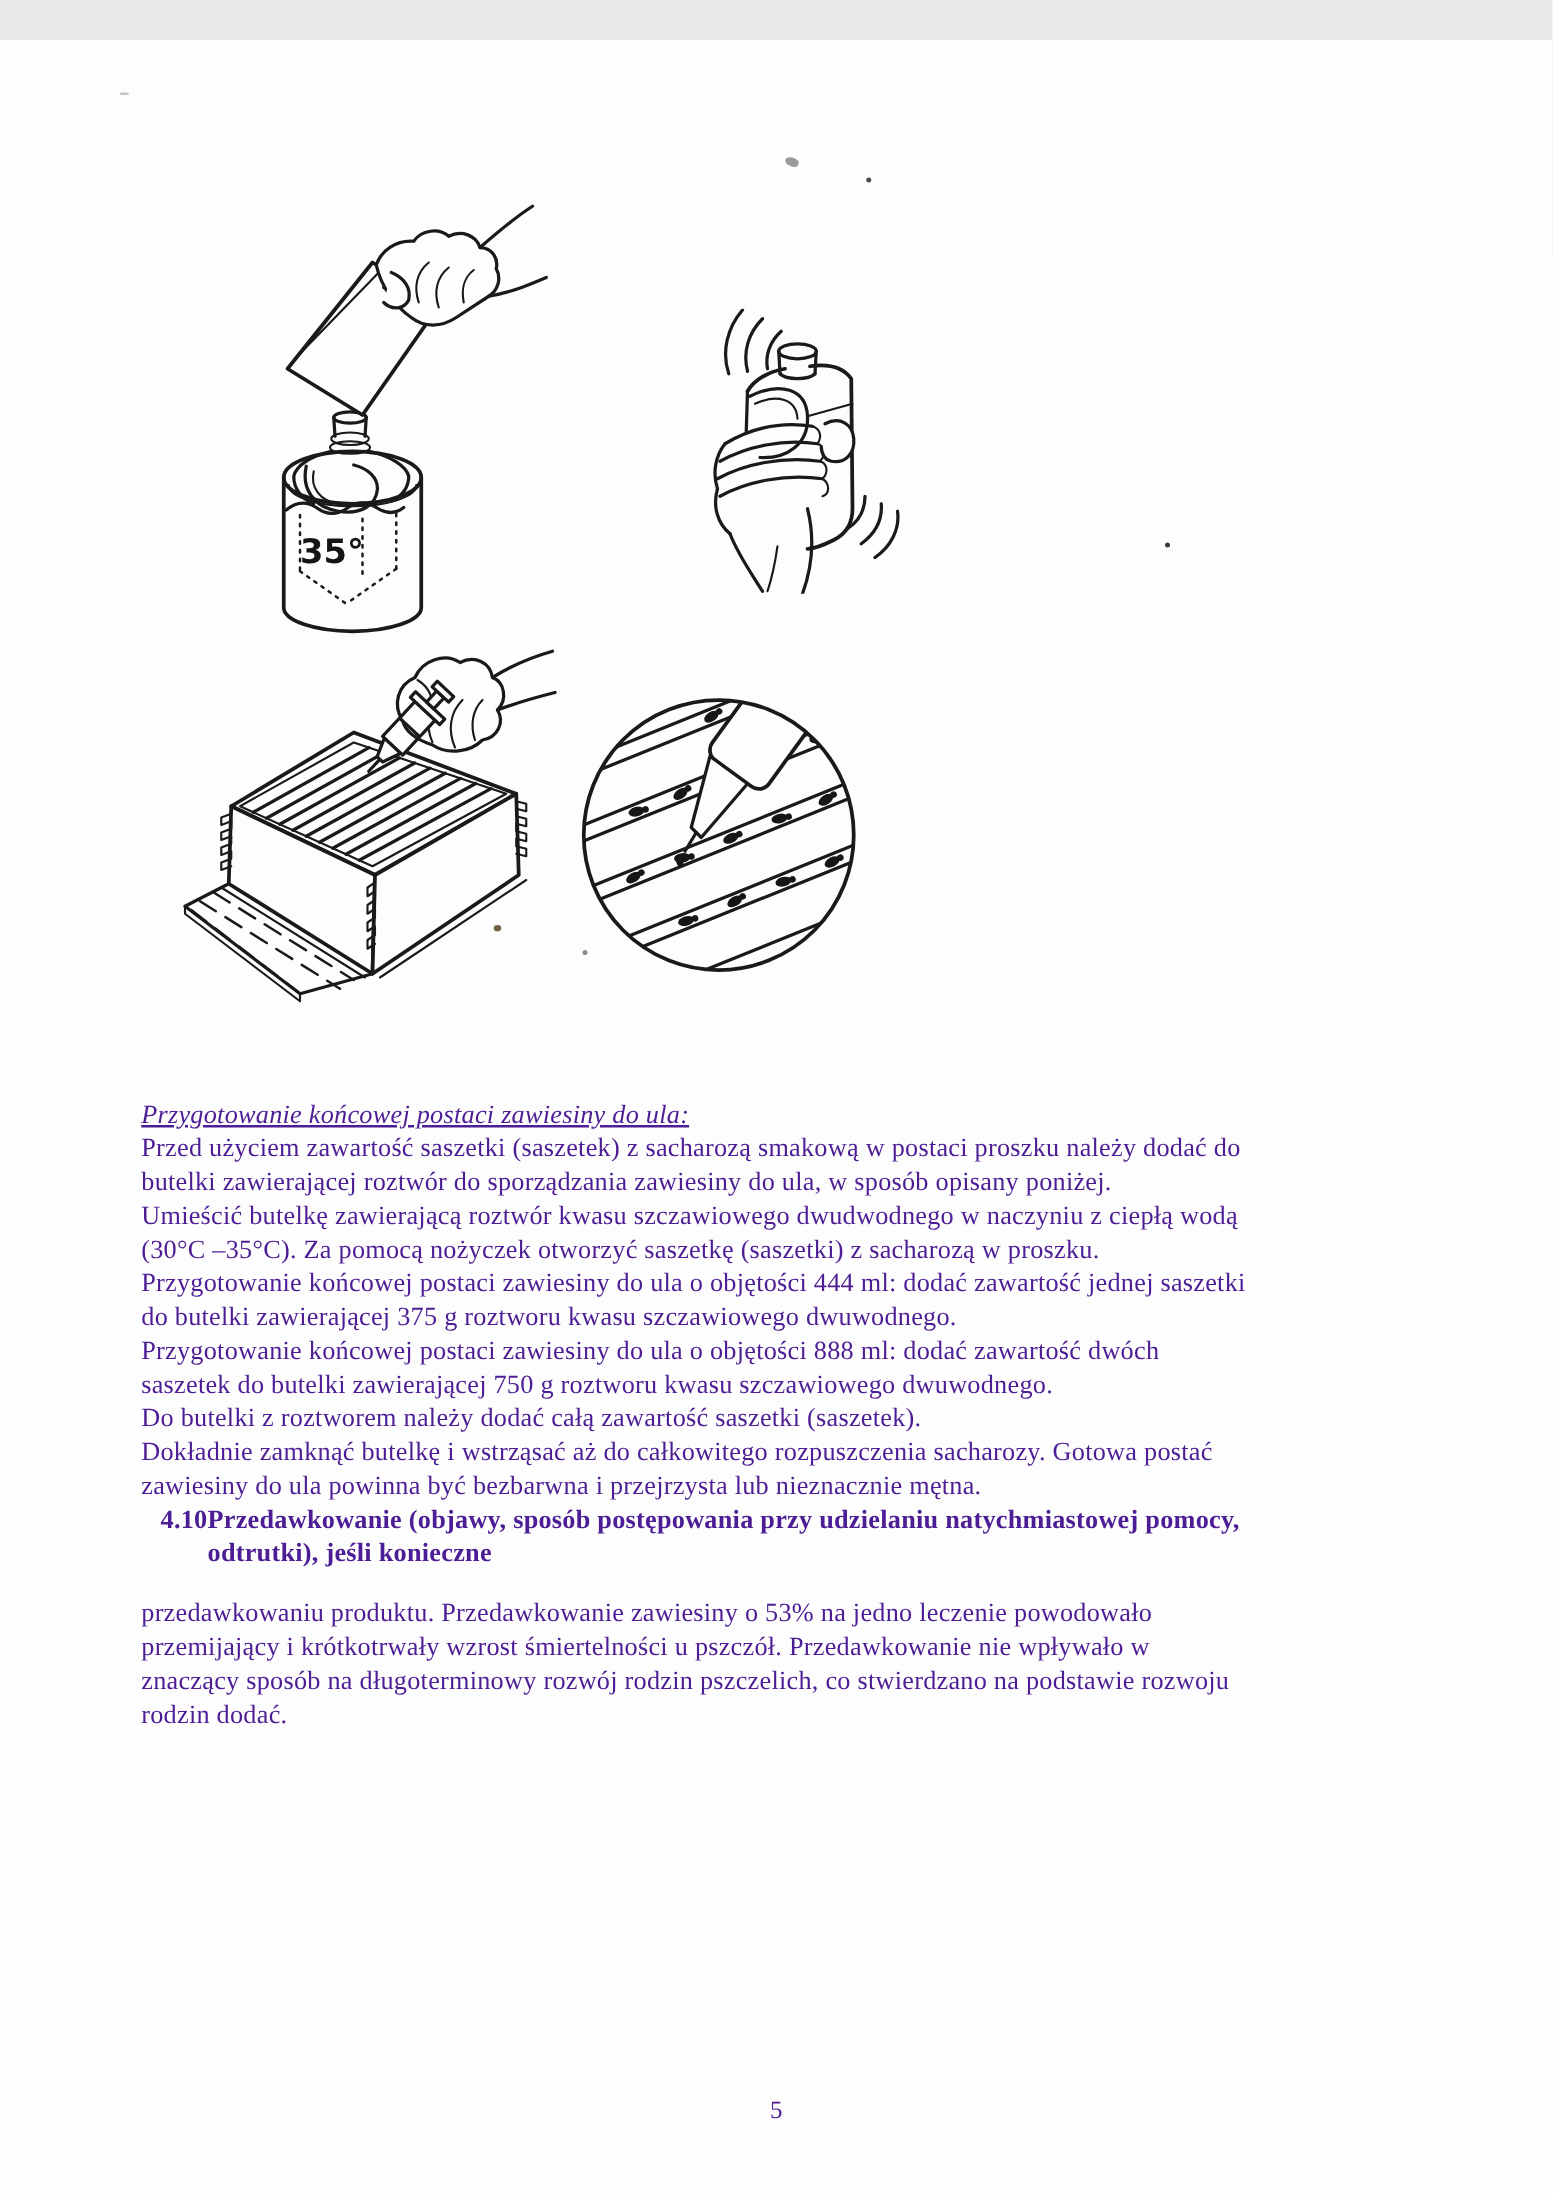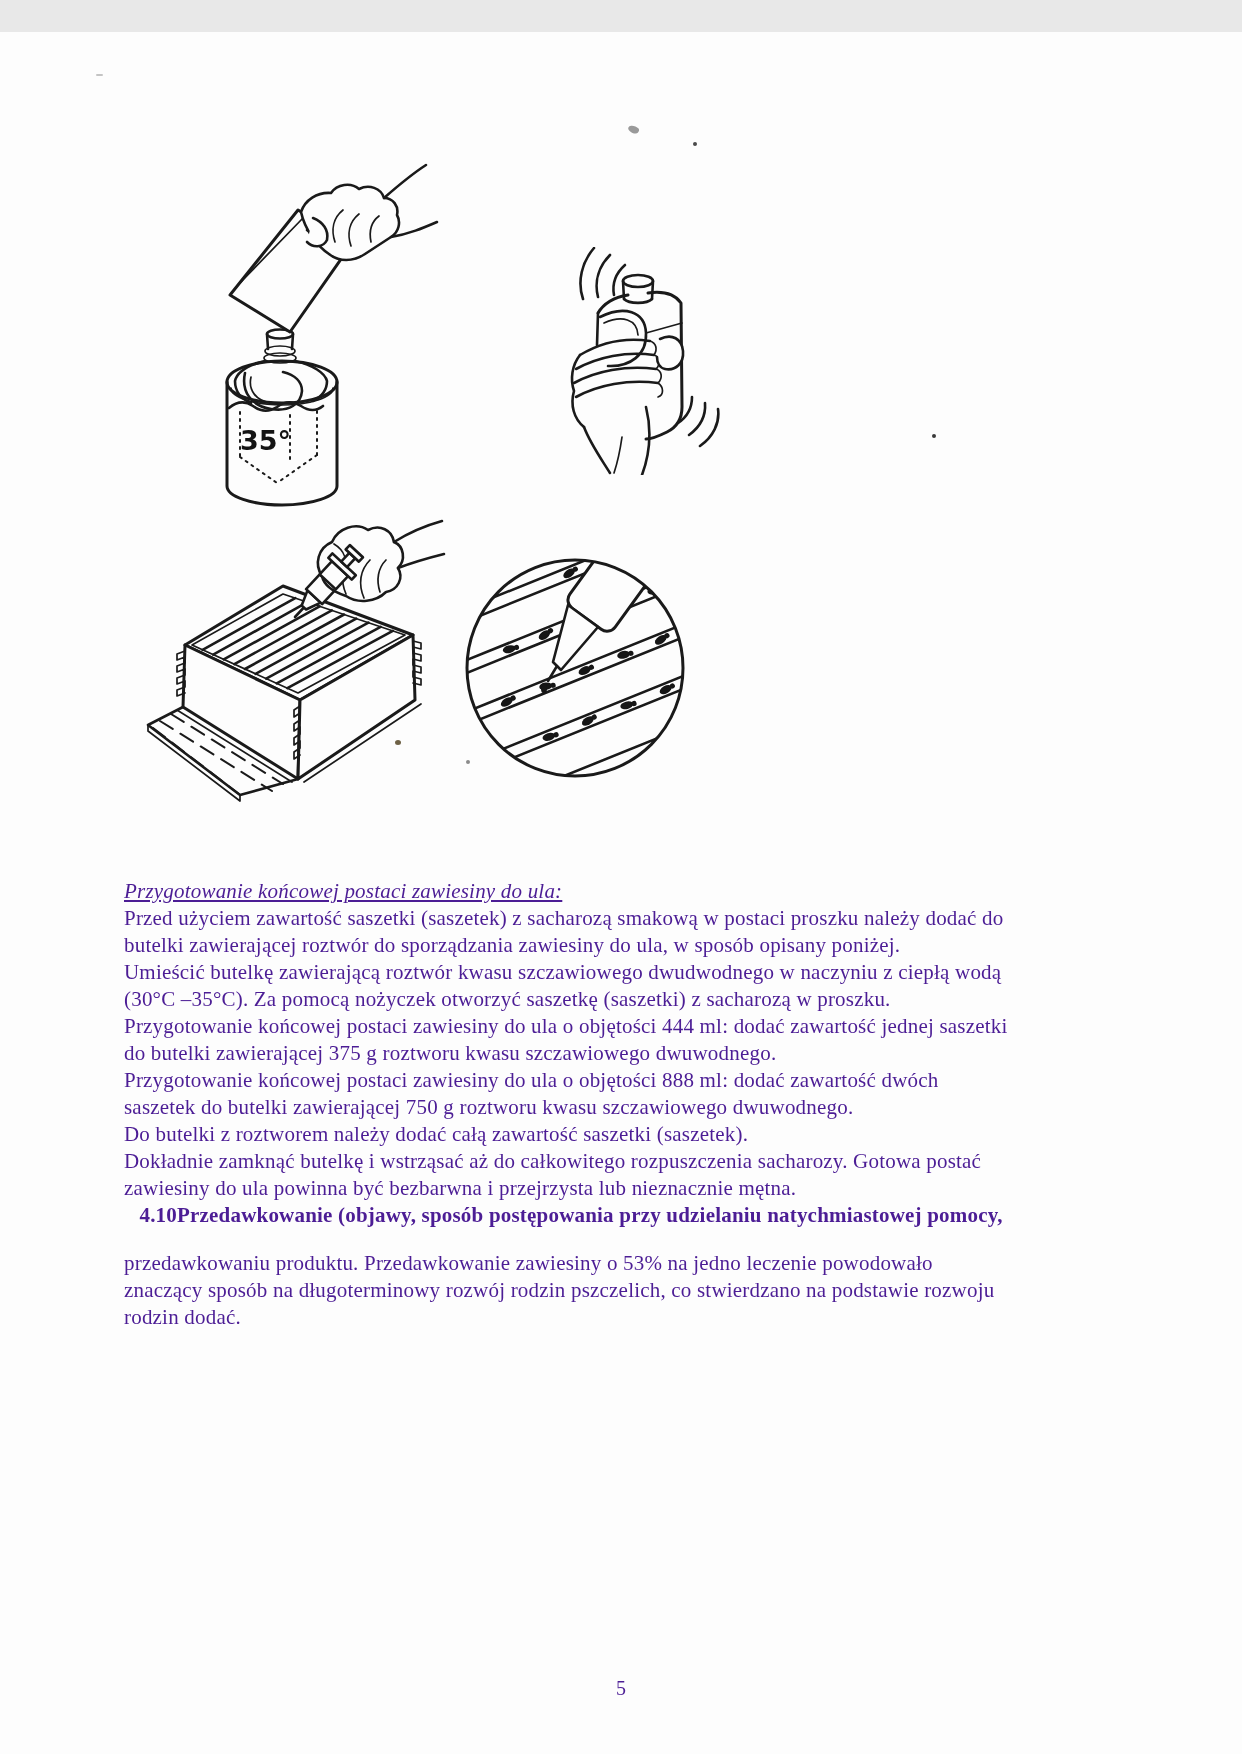--- a/index.html
+++ b/index.html
@@ -10,21 +10,21 @@
   svg *{vector-effect:none;}
   .stroke{fill:none;stroke:#1a1a1a;stroke-width:2.6;stroke-linecap:round;stroke-linejoin:round;}
   .thin{stroke-width:1.7;}
   .thick{stroke-width:3;}
   .wfill{fill:#fdfdfd;}
   .dotted{stroke-dasharray:2 5;stroke-width:2;}
   .hatch{stroke-dasharray:15 9;stroke-width:2;}
   .ink{fill:#161616;stroke:none;}
   .bath-label{font-family:"DejaVu Sans", sans-serif;font-weight:600;font-size:27px;fill:#141414;}
 
-  .text-block{position:absolute;left:124px;top:846px;width:1070px;
+  .text-block{position:absolute;left:113px;top:846px;width:1070px;
               font-size:21px;line-height:27px;letter-spacing:0.2px;}
   .text-block p{margin:0;}
   .ln{display:block;white-space:nowrap;}
   .prep-heading{font-style:italic;text-decoration:underline;font-weight:normal;
                 font-size:21px;margin:0 0 16px 0;}
   .p1{margin-bottom:26px;} .p2{margin-bottom:29px;} .p3{margin-bottom:17px;}
   .p4{margin-bottom:53px;} .p5{margin-bottom:0;}
   .sec{display:flex;font-weight:bold;margin-bottom:21px;}
   .sec-num{width:53px;flex:0 0 53px;text-align:right;}
   .footer-num{position:absolute;left:0;top:1645px;width:1242px;text-align:center;
@@ -273,24 +273,26 @@
 
     <p class="p4">
       <span class="ln">Dokładnie zamknąć butelkę i wstrząsać aż do całkowitego rozpuszczenia sacharozy. Gotowa postać</span>
       <span class="ln">zawiesiny do ula powinna być bezbarwna i przejrzysta lub nieznacznie mętna.</span>
     </p>
 
     <div class="sec">
       <span class="sec-num">4.10</span>
       <span class="sec-body">
         <span class="ln">Przedawkowanie (objawy, sposób postępowania przy udzielaniu natychmiastowej pomocy,</span>
+        <span class="ln">odtrutki), jeśli konieczne</span>
       </span>
     </div>
 
     <p class="p5">
       <span class="ln">przedawkowaniu produktu. Przedawkowanie zawiesiny o 53% na jedno leczenie powodowało</span>
+      <span class="ln">przemijający i krótkotrwały wzrost śmiertelności u pszczół. Przedawkowanie nie wpływało w</span>
       <span class="ln">znaczący sposób na długoterminowy rozwój rodzin pszczelich, co stwierdzano na podstawie rozwoju</span>
       <span class="ln">rodzin dodać.</span>
     </p>
   </main>
 
   <div class="footer-num">5</div>
 </div>
 
 </body></html>

